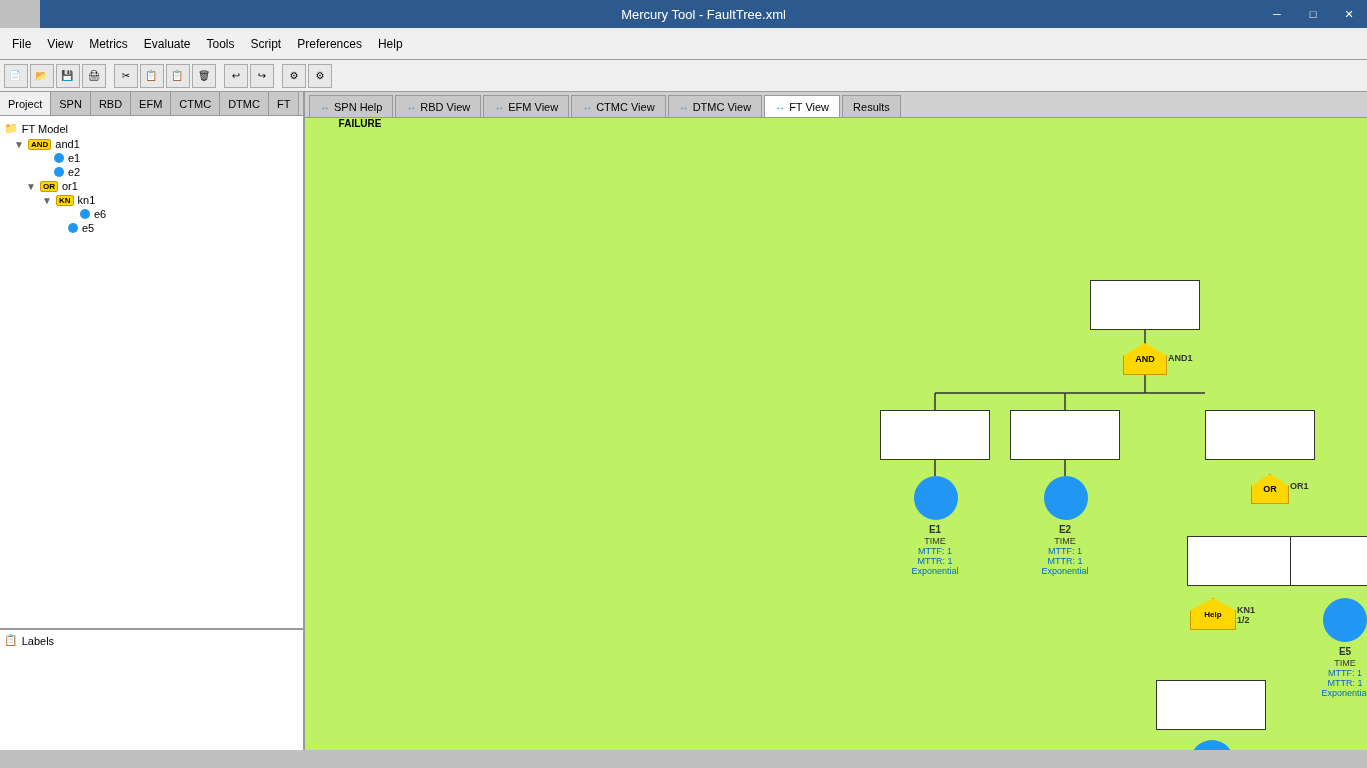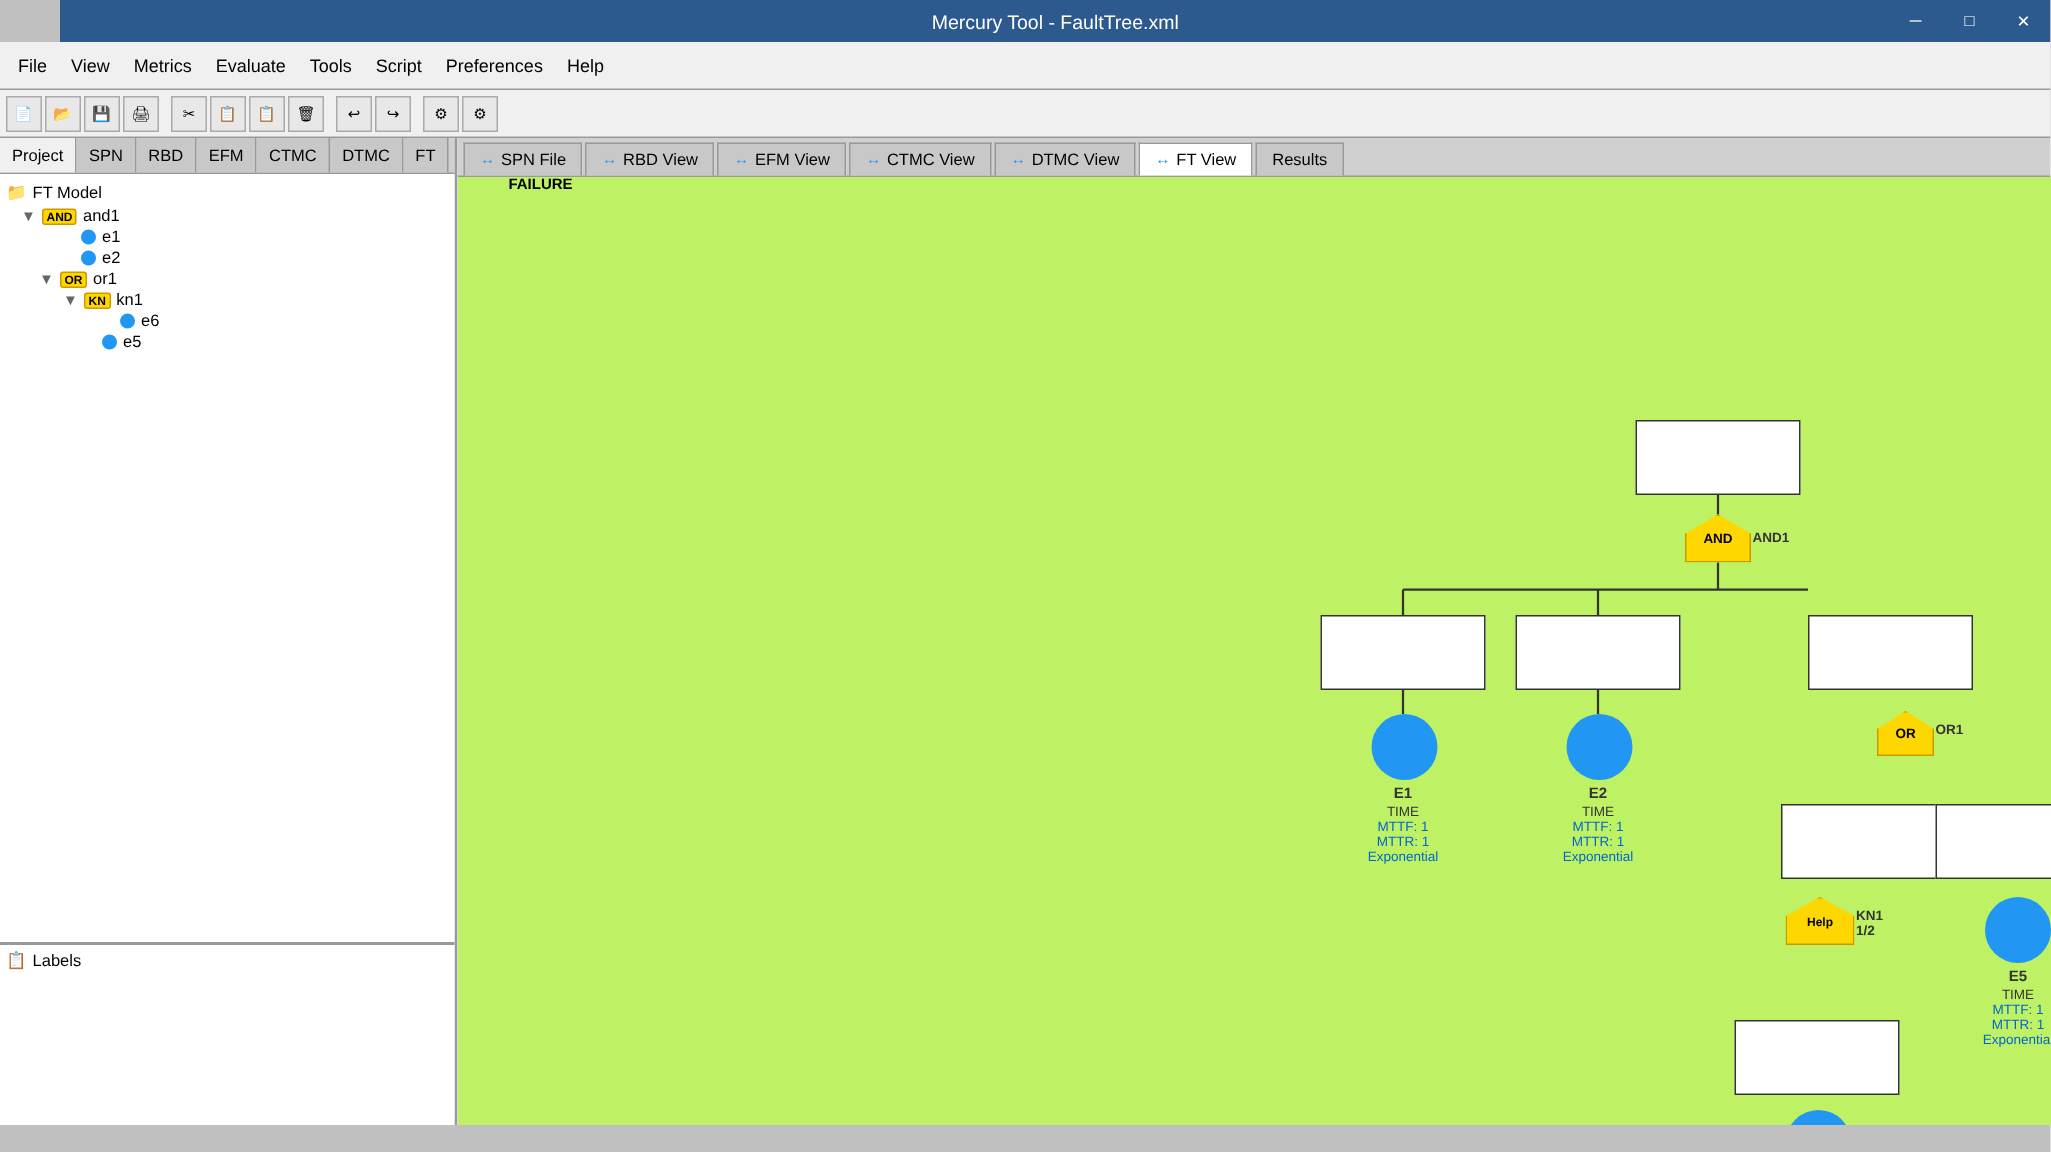--- a/index.html
+++ b/index.html
@@ -334,21 +334,21 @@
         <span>📋</span>
         <span>Labels</span>
       </div>
     </div>
   </div>
 
   <div id="right-panel">
     <div id="view-tabs">
       <div class="view-tab">
         <span class="view-tab-icon">↔</span>
-        <span>SPN File</span>
+        <span>SPN Help</span>
       </div>
       <div class="view-tab">
         <span class="view-tab-icon">↔</span>
         <span>RBD View</span>
       </div>
       <div class="view-tab">
         <span class="view-tab-icon">↔</span>
         <span>EFM View</span>
       </div>
       <div class="view-tab">

